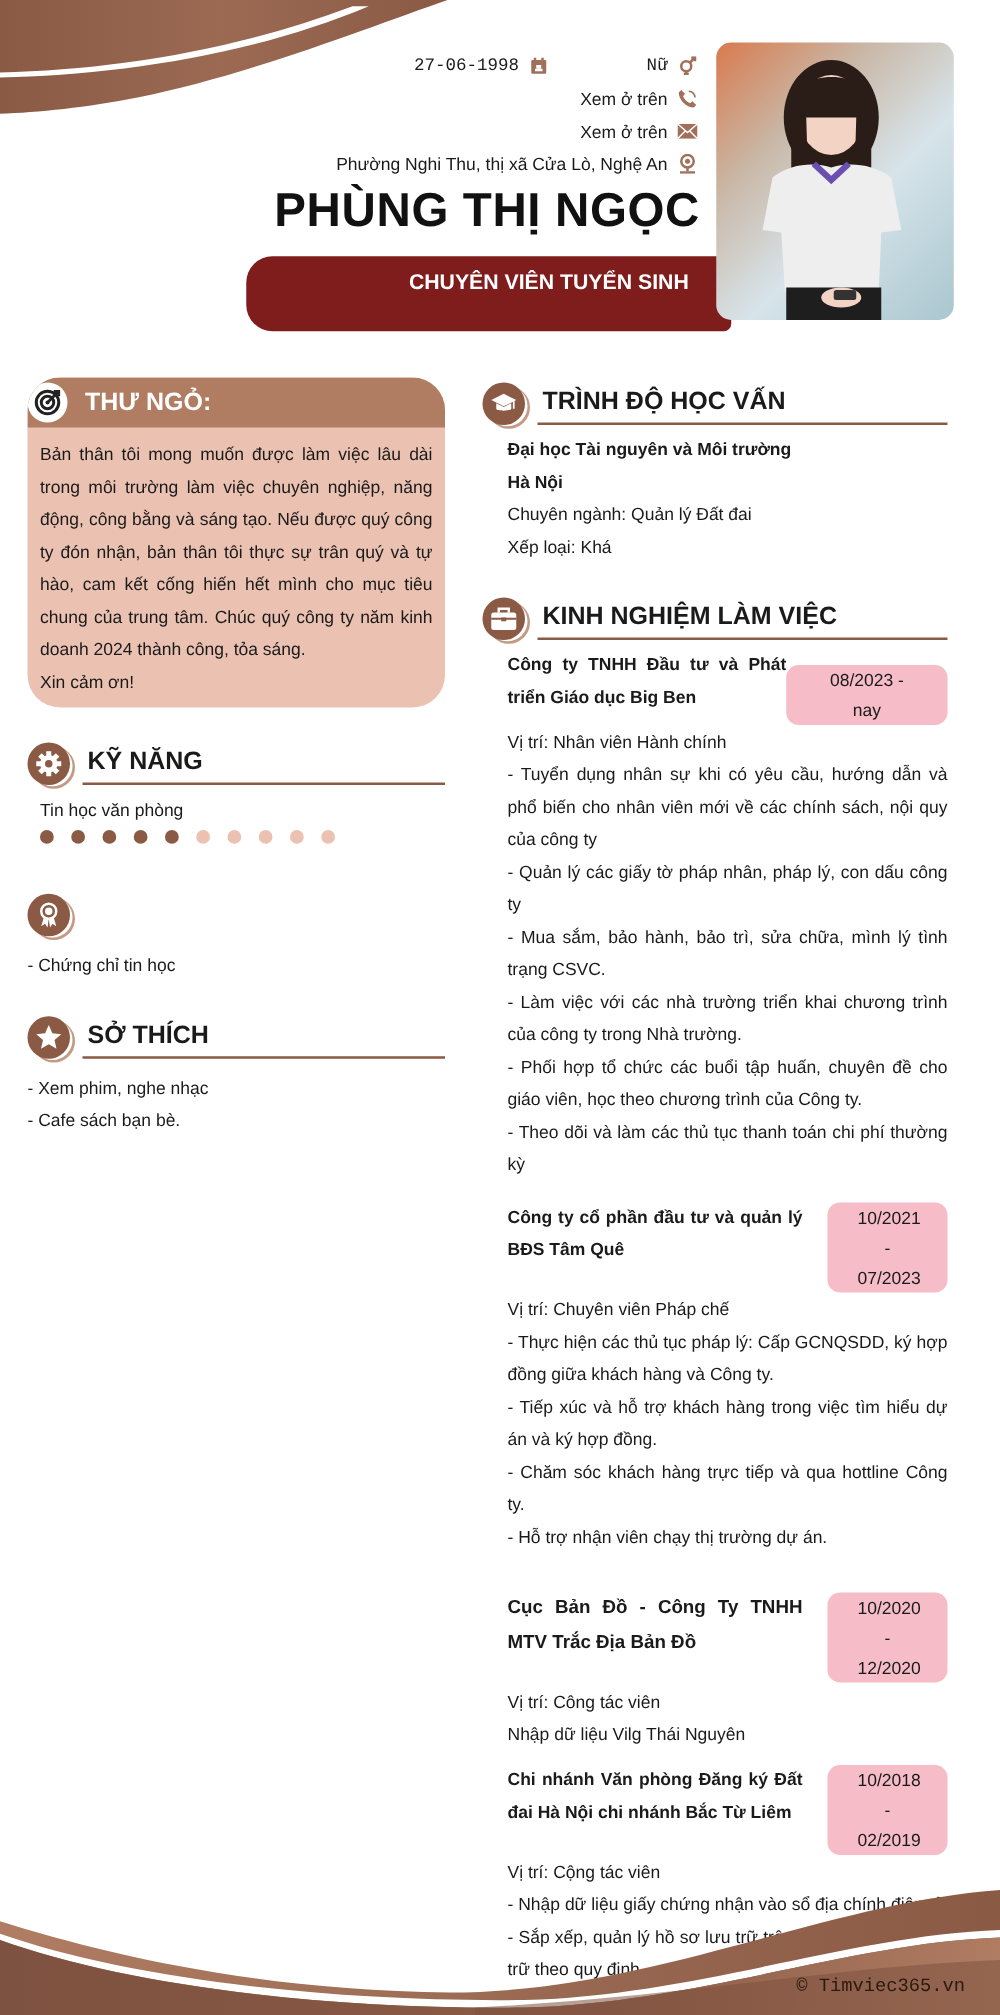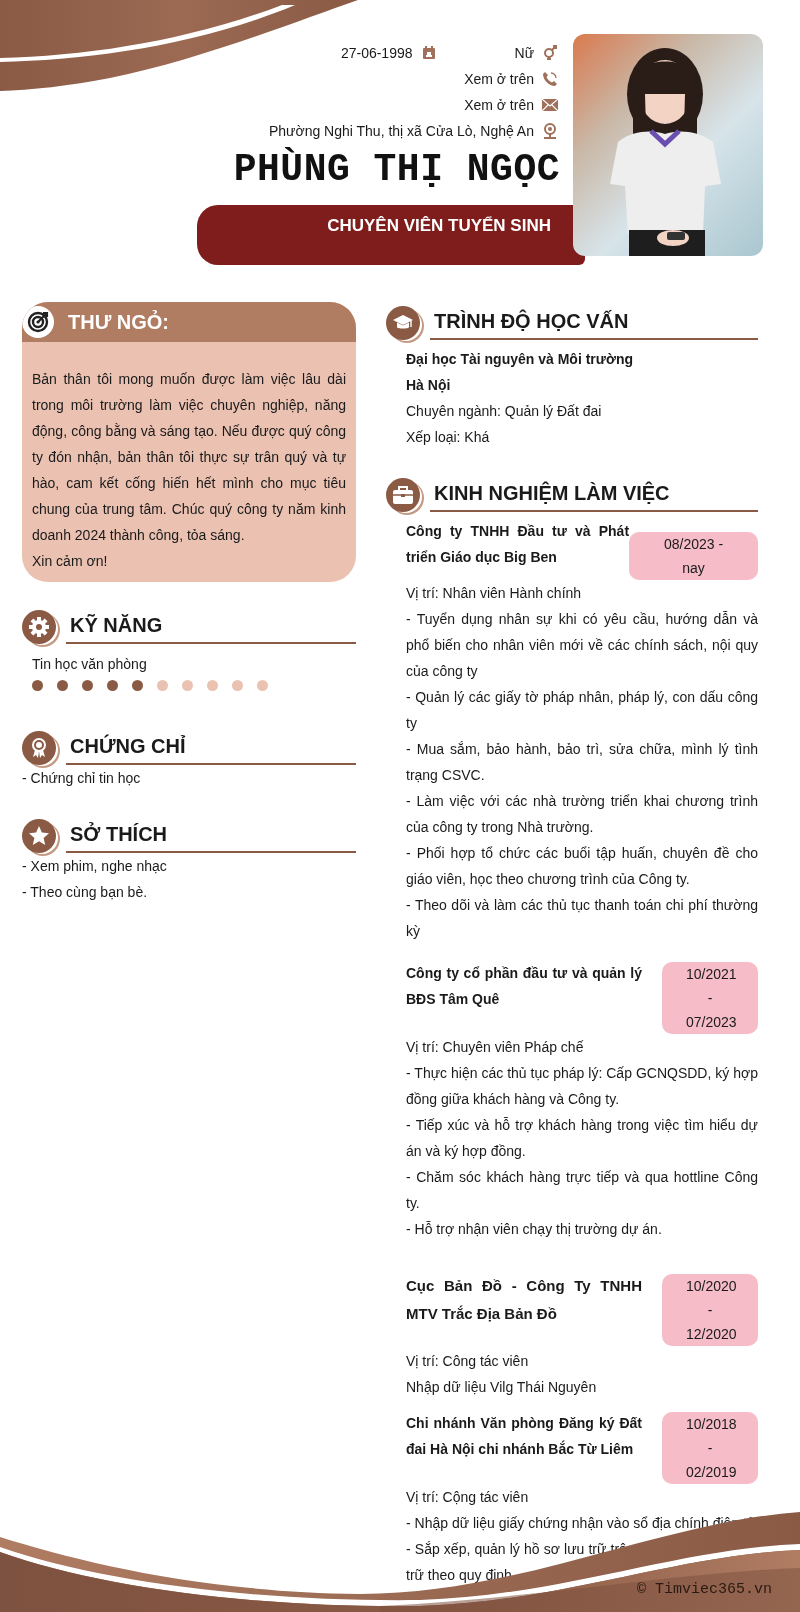--- a/index.html
+++ b/index.html
@@ -7,46 +7,46 @@
   body { position: relative; font-family: "Liberation Sans", "DejaVu Sans", sans-serif; color: #1a1a1a; }
 
   .top-wave { position: absolute; left: 0; top: 0; width: 800px; height: 100px; }
   .bottom-wave { position: absolute; left: 0; bottom: 0; width: 800px; height: 110px; }
   .copyright { position: absolute; right: 28px; bottom: 14px; font-family: "Liberation Mono", "DejaVu Sans Mono", monospace; font-size: 15px; color: #2a1a12; }
 
   
   .contact { position: absolute; right: 242px; top: 40px; text-align: right; font-size: 14px; line-height: 26px; }
   .contact-row { display: flex; justify-content: flex-end; align-items: center; gap: 8px; height: 26px; }
   .contact-row .ico { width: 16px; height: 16px; display: inline-flex; align-items: center; justify-content: center; }
-  .contact-row.first { gap: 0; }
+  .contact-row.first { gap: 0; font-family: Liberation Mono, monospace; }
   .contact-row.first .pair { display: flex; align-items: center; gap: 8px; }
   .contact-row.first .dob { margin-right: 78px; }
 
-  .name { position: absolute; right: 240px; top: 148px; font-size: 38px; font-weight: bold; letter-spacing: 0.5px; color: #111; font-family: Liberation Mono, monospace; }
+  .name { position: absolute; right: 240px; top: 148px; font-size: 38px; font-weight: bold; letter-spacing: 0.5px; color: #111; }
   .title-bar { position: absolute; left: 197px; top: 205px; width: 388px; height: 60px; background: #7f1d1d; border-radius: 21px 6px 6px 21px; }
   .title-bar span { position: absolute; right: 34px; top: 11px; color: #fff; font-size: 17px; font-weight: bold; }
 
   .photo { position: absolute; left: 573px; top: 34px; width: 190px; height: 222px; border-radius: 12px; overflow: hidden; background: linear-gradient(135deg, #d97a4e 0%, #c9b7a6 30%, #d7e4ea 60%, #a9c6cf 100%); }
 
   
   .left { position: absolute; left: 22px; top: 302px; width: 334px; }
   .letter-box { background: #ebc2b2; border-radius: 26px; overflow: hidden; }
   .letter-head { height: 40px; background: #b07d63; display: flex; align-items: center; position: relative; }
   .letter-head .icon-circ { width: 32px; height: 32px; border-radius: 50%; background: #fff; margin-left: 0px; display: flex; align-items: center; justify-content: center; }
   .letter-head .lh-title { color: #fff; font-weight: bold; font-size: 20px; margin-left: 14px; }
-  .letter-body { padding: 24px 10px 8px 10px; font-size: 14px; line-height: 26px; text-align: justify; }
+  .letter-body { padding: 8px 10px 8px 10px; font-size: 14px; line-height: 26px; text-align: justify; }
 
   .sec-head { display: flex; align-items: flex-end; position: relative; height: 40px; }
   .sec-icon { width: 34px; height: 34px; border-radius: 50%; background: #8a5a45; display: flex; align-items: center; justify-content: center; position: relative; box-shadow: 3px 2px 0 -1px #fff, 4px 3px 0 0 #c49a84; flex: none; }
   .sec-title { font-size: 20px; font-weight: bold; margin-left: 10px; padding-bottom: 2px; flex: 1; border-bottom: 2px solid #8a5a45; padding-left: 4px; line-height: 30px; }
 
   .skills { margin-top: 12px; padding-left: 10px; font-size: 14px; }
   .dots { display: flex; gap: 14px; margin-top: 8px; }
   .dot { width: 11px; height: 11px; border-radius: 50%; }
-  .plain-list { font-size: 14px; line-height: 26px; margin-top: 0; }
+  .plain-list { font-size: 14px; line-height: 26px; margin-top: 10px; }
 
   
   .right { position: absolute; left: 386px; top: 300px; width: 372px; }
   .right .content { padding-left: 20px; font-size: 14px; line-height: 26px; }
   .job { position: relative; margin-top: 6px; }
   .job-head { display: flex; justify-content: space-between; align-items: flex-start; }
   .job-company { font-weight: bold; width: 236px; text-align: justify; }
   .job-date { background: #f6bcc7; border-radius: 10px; padding: 0 24px; text-align: center; min-width: 96px; font-size: 14px; line-height: 24px; margin-top: 2px; }
   .job-date.single { margin-top: 14px; }
   .job-desc p { text-align: justify; }
@@ -198,39 +198,38 @@
 
   <div style="margin-top:34px">
     <div class="sec-head">
       <span class="sec-icon">
         <svg width="20" height="22" viewBox="0 0 20 22">
             <circle cx="10" cy="8" r="6" fill="none" stroke="#fff" stroke-width="2"></circle>
             <circle cx="10" cy="8" r="3" fill="#fff"></circle>
             <path d="M6 13 L4 20 L7 18 L9 21 L10 14 M14 13 L16 20 L13 18 L11 21 L10 14" fill="#fff"></path>
           </svg>
       </span>
-      <span class="sec-title">CHỨNG CHỈ</span>
     </div>
     <div class="plain-list">
       <div>- Chứng chỉ tin học</div>
     </div>
   </div>
 
   <div style="margin-top:22px">
     <div class="sec-head">
       <span class="sec-icon">
         <svg width="22" height="22" viewBox="0 0 22 22">
             <path d="M11 1 L13.9 7.6 L21 8.3 L15.6 13 L17.2 20 L11 16.3 L4.8 20 L6.4 13 L1 8.3 L8.1 7.6 Z" fill="#fff"></path>
           </svg>
       </span>
       <span class="sec-title">SỞ THÍCH</span>
     </div>
     <div class="plain-list">
       <div>- Xem phim, nghe nhạc</div>
-      <div>- Theo cùng bạn bè.</div>
+      <div>- Cafe sách bạn bè.</div>
     </div>
   </div>
 </div>
 
 <div class="right">
   <div>
     <div class="sec-head">
       <span class="sec-icon">
         <svg width="22" height="18" viewBox="0 0 22 18">
             <path d="M11 1 L21 6 L11 11 L1 6 Z" fill="#fff"></path>

